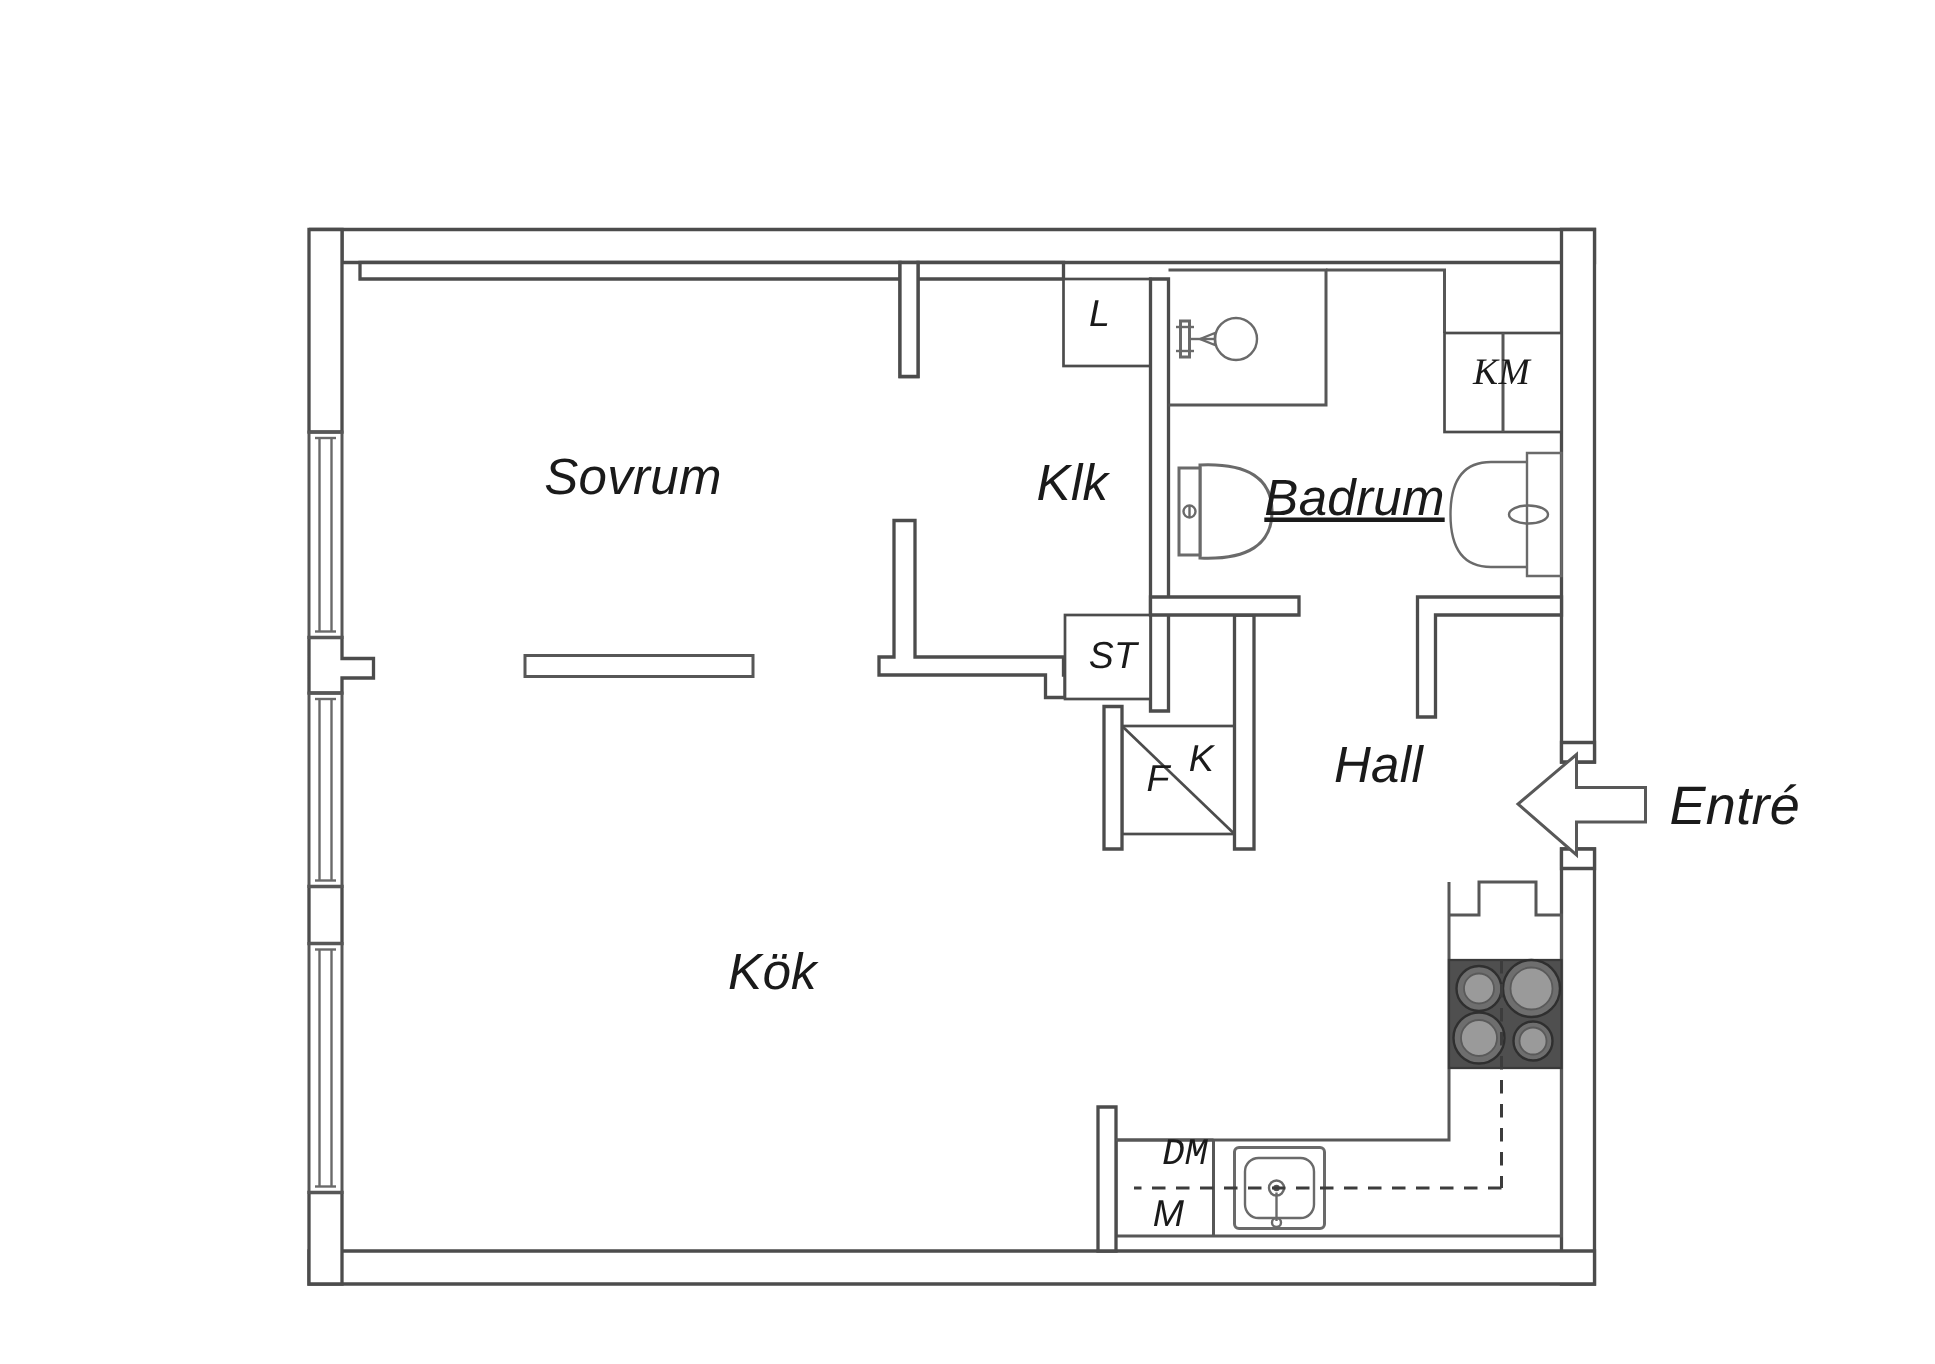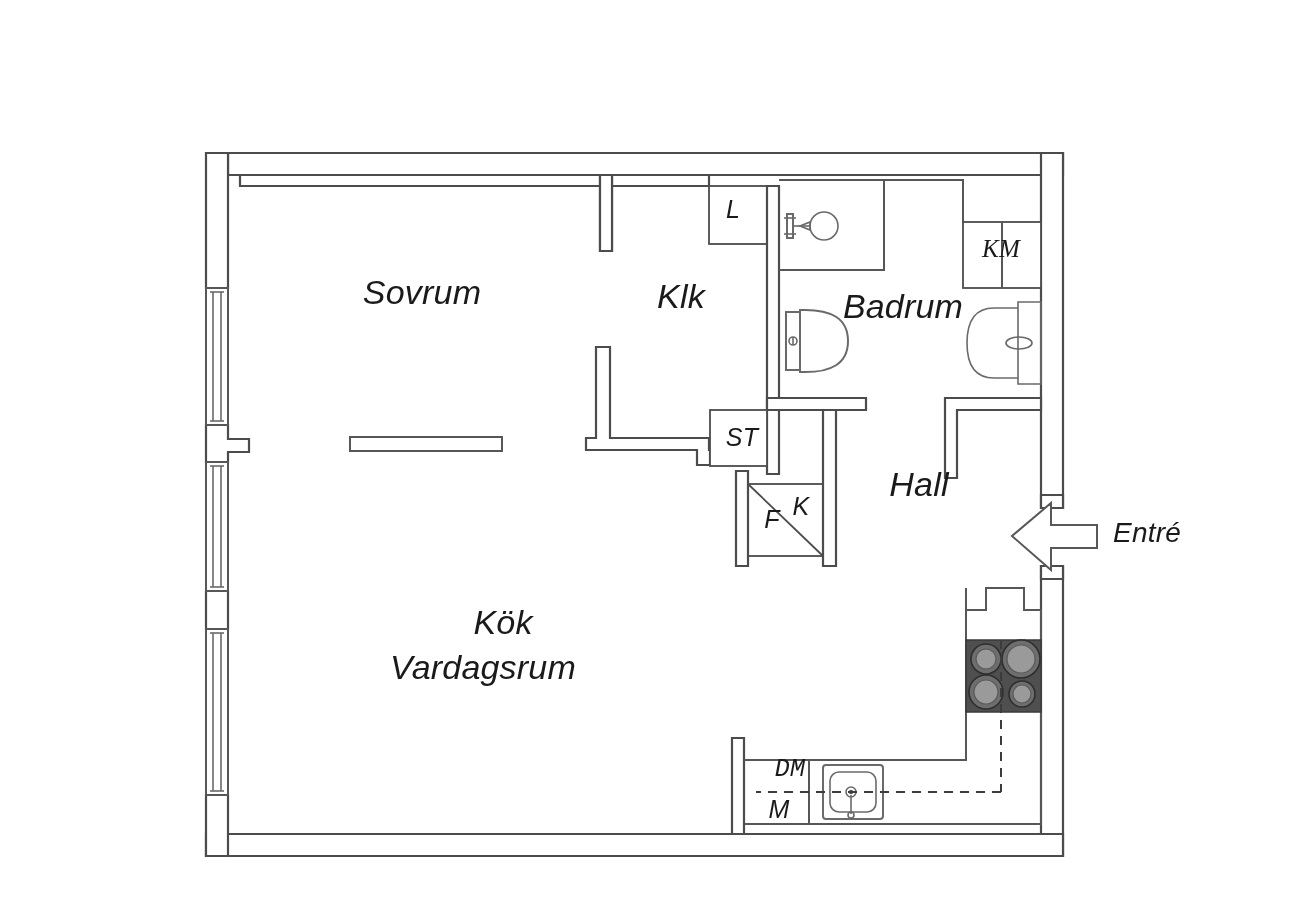--- a/index.html
+++ b/index.html
@@ -84,26 +84,27 @@
     position: absolute;
     font-style: italic;
     color: #1a1a1a;
     white-space: nowrap;
     line-height: 1.05;
     letter-spacing: 0.2px;
     user-select: none;
   }
   .label-room {
     font-size: 34px;
+    margin-top: 26px;
   }
   .label-small {
     font-size: 25px;
   }
   .label-entry {
-    font-size: 28px;
+    font-size: 36px;
   }
   .center-x {
     transform: translateX(-50%);
   }
 </style>
 </head>
 <body>
 
 <div id="floorplan-root">
 
@@ -279,29 +280,28 @@
       <rect class="thinline" x="350" y="437" width="152" height="14" fill="#ffffff"></rect>
     </g>
 
     <g>
       <path class="arrow" d="M 1051 503 L 1051 525 L 1097 525 L 1097 548 L 1051 548 L 1051 570 L 1012 536 Z"></path>
     </g>
   </svg>
 
   <div class="label label-room center-x" style="left:422px; top:275px;">Sovrum</div>
 
-  <div class="label label-room center-x" style="left:681px; top:279px;">Klk</div>
-
-  <div class="label label-room center-x" style="left:903px; top:289px;">Badrum</div>
+  <div class="label label-room center-x" style="left:715px; top:279px;">Klk</div>
+
+  <div class="label label-room center-x" style="left:903px; top:289px;text-decoration:underline;">Badrum</div>
 
   <div class="label label-room center-x" style="left:919px; top:467px;">Hall</div>
 
-  <div class="label label-room center-x" style="left:503px; top:605px;">Kök</div>
-
-  <div class="label label-room center-x" style="left:483px; top:650px;">Vardagsrum</div>
+  <div class="label label-room center-x" style="left:515px; top:605px;">Kök</div>
+
 
   <div class="label label-small center-x" style="left:733px; top:196px;">L</div>
 
   <div class="label label-small center-x" style="left:1001px; top:236px;font-family:Liberation Serif, serif;">KM</div>
 
   <div class="label label-small center-x" style="left:742px; top:424px;text-align:right;">ST</div>
 
   <div class="label label-small center-x" style="left:772px; top:506px;">F</div>
 
   <div class="label label-small center-x" style="left:801px; top:493px;">K</div>

